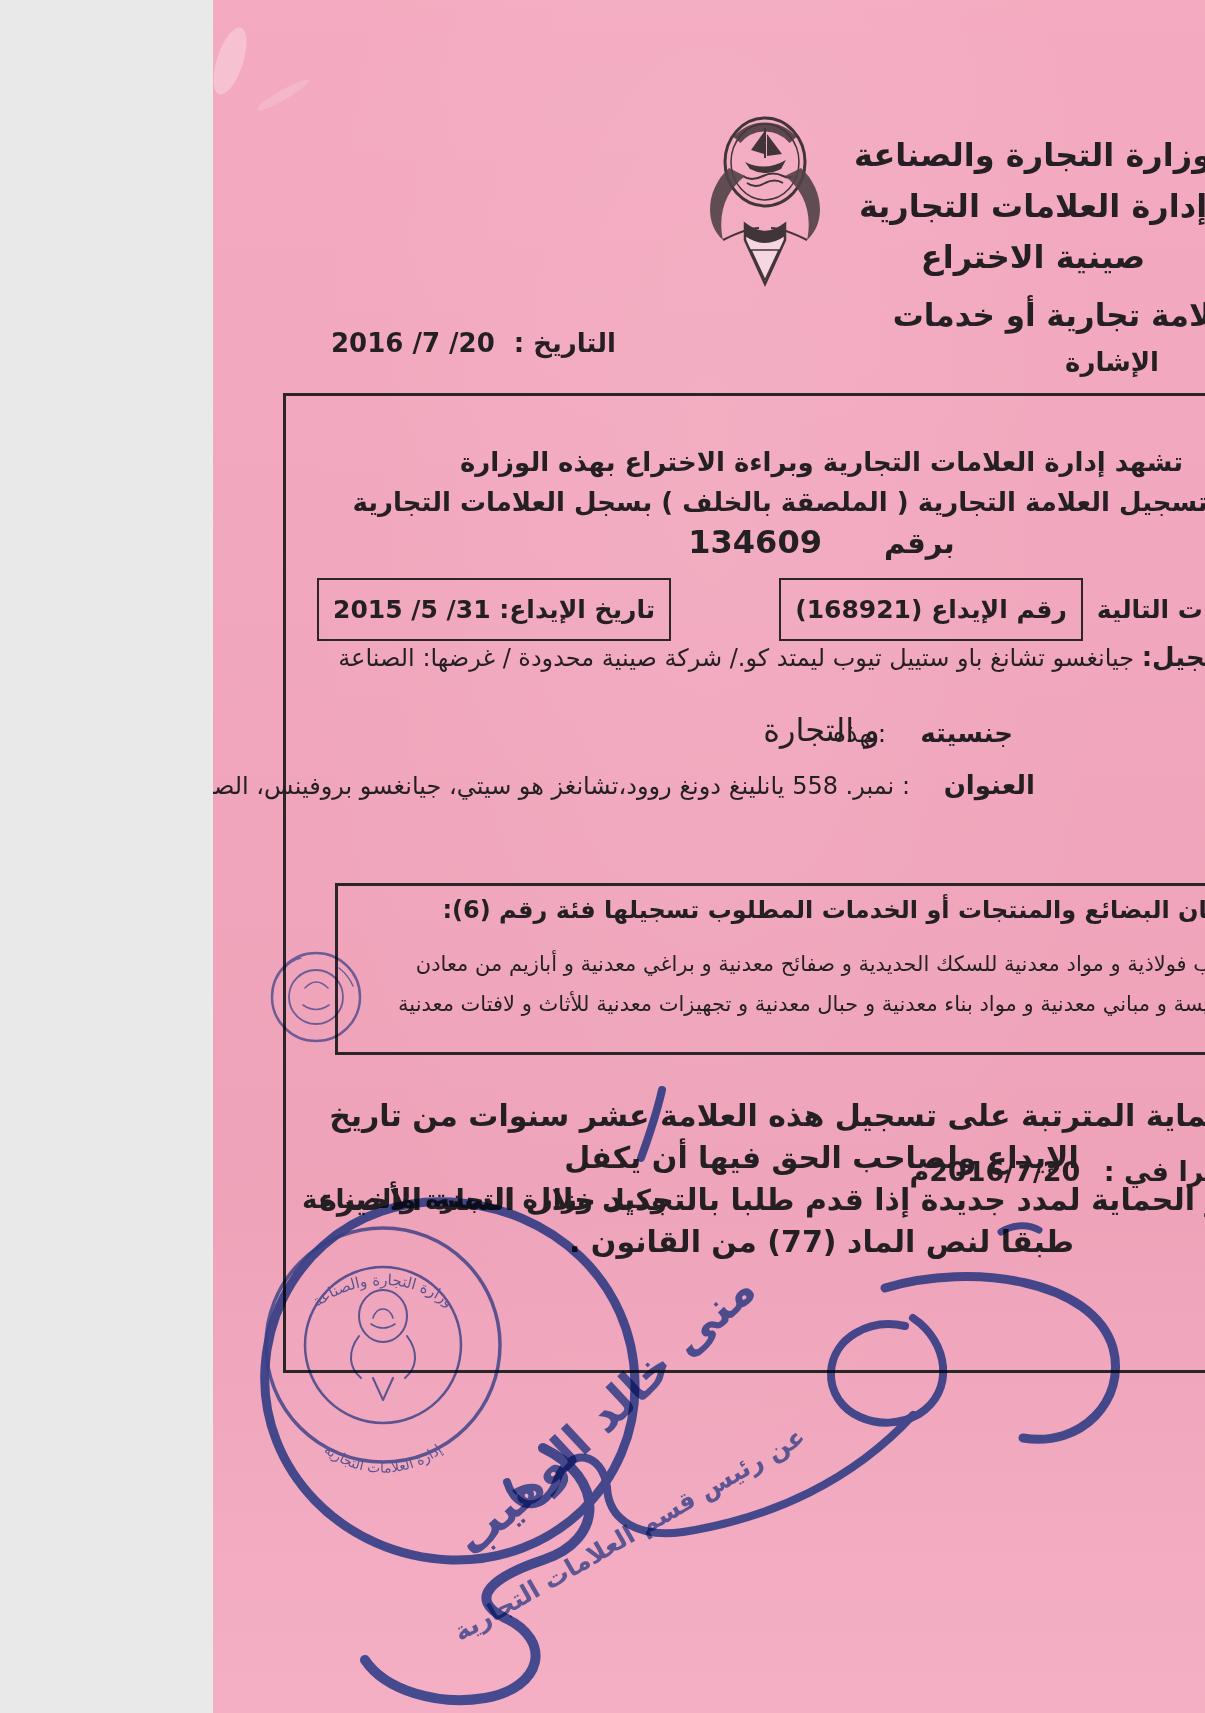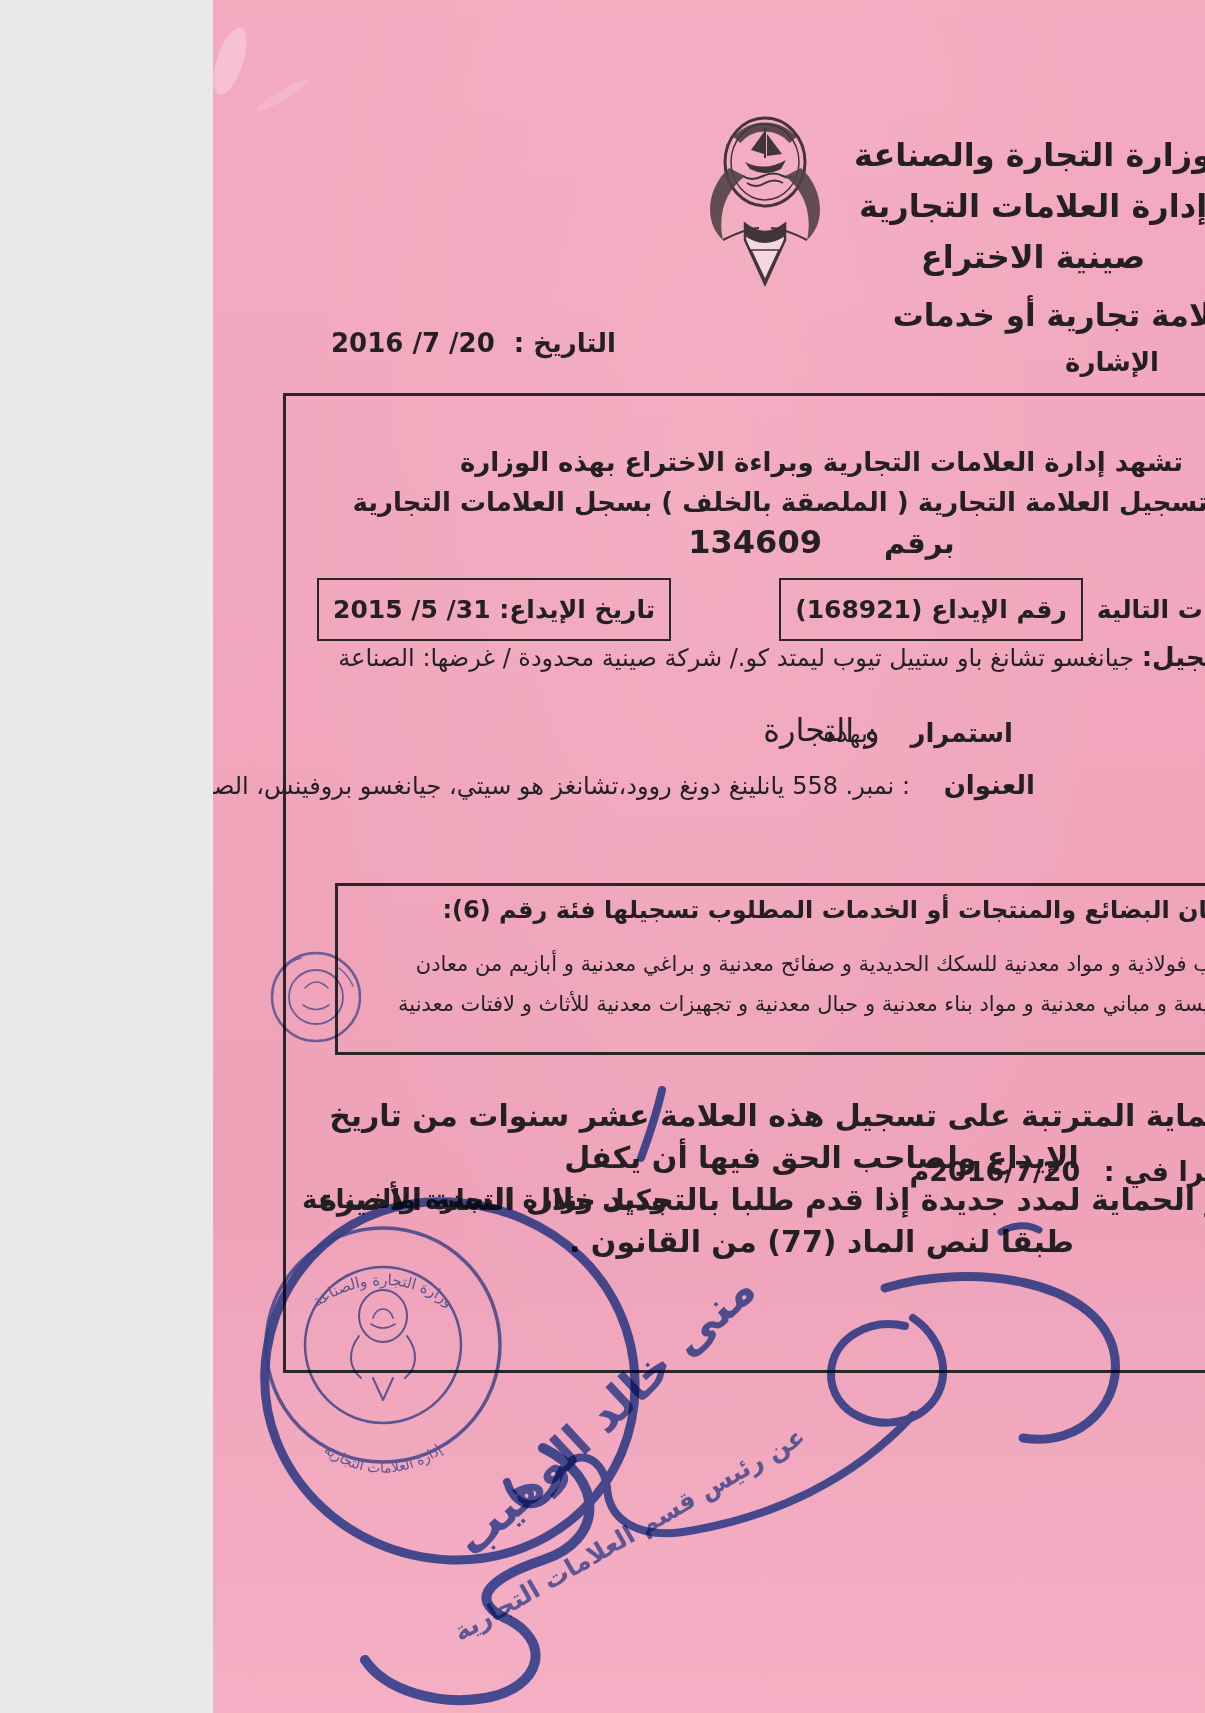--- a/index.html
+++ b/index.html
@@ -129,21 +129,21 @@
       <span class="databox">تاريخ الإيداع: 31/ 5/ 2015</span>
     </div>
 
     <div class="applicant">
       <b>طالب التسجيل:</b>
       <span>جيانغسو تشانغ باو ستييل تيوب ليمتد كو./ شركة صينية محدودة / غرضها: الصناعة</span>
     </div>
     <div class="center-line applicant2">و التجارة</div>
 
     <div class="natrow">
-      <b>استمرار</b>
+      <b>جنسيته</b>
       <span>:بهذه</span>
     </div>
 
     <div class="addrrow">
       <b>العنوان</b>
       <span>: نمبر. 558 يانلينغ دونغ روود،تشانغز هو سيتي، جيانغسو بروفينس، الصين</span>
     </div>
 
     <div class="goods-box">
       <div class="goods-head">

